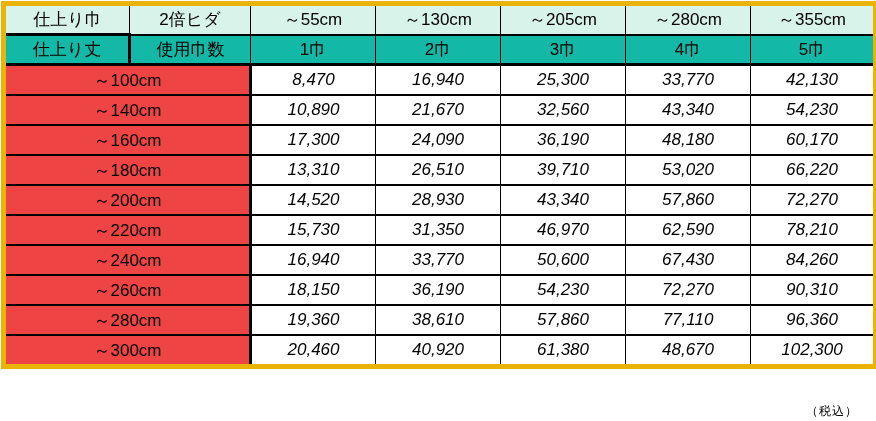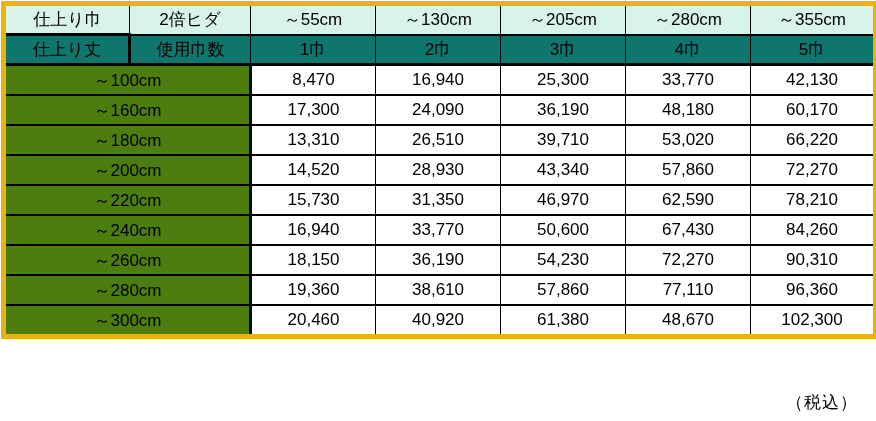--- a/index.html
+++ b/index.html
@@ -34,30 +34,30 @@
     text-align: center;
     vertical-align: middle;
     font-size: 17px;
     font-weight: normal;
     padding: 0;
     height: 28px;
     white-space: nowrap;
     overflow: hidden;
   }
   tr.hdr-1 th { background: #d8f3e9; height: 27px; }
-  tr.hdr-2 th { background: #0f766e; height: 27px; border-bottom: 3px solid #000000; }
+  tr.hdr-2 th { background: #14b8a6; height: 27px; border-bottom: 3px solid #000000; }
   th.corner-tl { border-bottom: 3px solid #000000; }
   th.corner-bl { background: #ececec; border-right: 3px solid #000000; }
-  td.row-label { background: #4d7c0f; border-right: 3px solid #000000; }
-  td.price     { background: #ffffff; }
+  td.row-label { background: #ef4444; border-right: 3px solid #000000; }
+  td.price     { background: #ffffff; font-style: italic; }
   .footer-note {
     position: absolute;
     right: 18px;
-    top: 391px;
-    font-size: 17px;
+    top: 403px;
+    font-size: 12px;
     letter-spacing: 1px;
   }
 </style>
 </head>
 <body>
 
 <div class="page">
   <table class="price-table">
     <colgroup>
       <col class="c-label1">
@@ -87,20 +87,28 @@
       <th>4巾</th>
       <th>5巾</th>
     </tr>
     <tr>
       <td class="row-label" colspan="2">～100cm</td>
       <td class="price">8,470</td>
       <td class="price">16,940</td>
       <td class="price">25,300</td>
       <td class="price">33,770</td>
       <td class="price">42,130</td>
+    </tr>
+    <tr>
+      <td class="row-label" colspan="2">～140cm</td>
+      <td class="price">10,890</td>
+      <td class="price">21,670</td>
+      <td class="price">32,560</td>
+      <td class="price">43,340</td>
+      <td class="price">54,230</td>
     </tr>
     <tr>
       <td class="row-label" colspan="2">～160cm</td>
       <td class="price">17,300</td>
       <td class="price">24,090</td>
       <td class="price">36,190</td>
       <td class="price">48,180</td>
       <td class="price">60,170</td>
     </tr>
     <tr>

